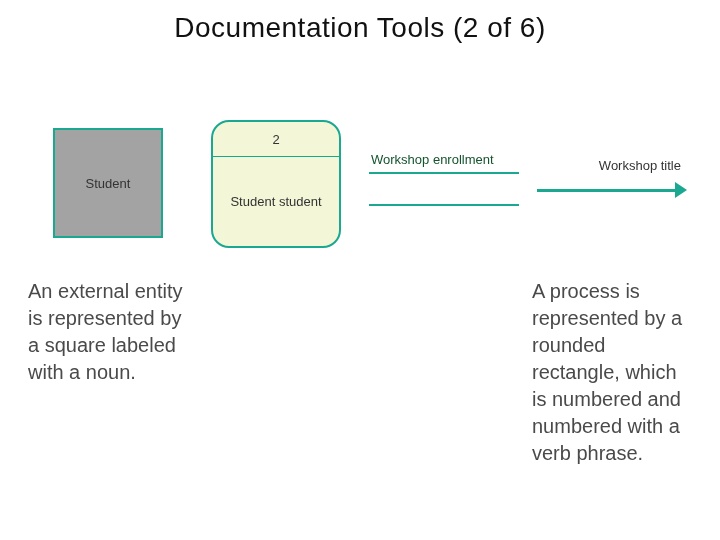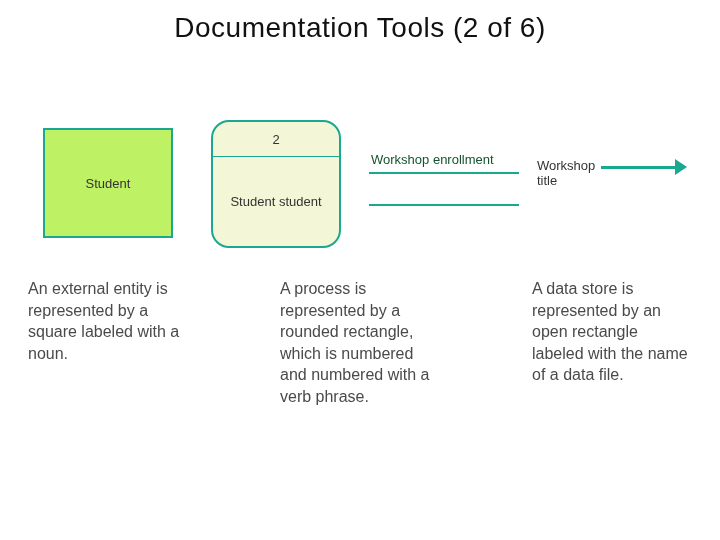--- a/index.html
+++ b/index.html
@@ -38,31 +38,31 @@
   .row-symbols { top: 120px; height: 140px; }
   .row-desc    { top: 278px; }
   .cell {
     width: 160px;
     display: flex;
     flex-direction: column;
     align-items: center;
   }
   .desc {
     width: 160px;
-    font-size: 16px;
+    font-size: 20px;
     line-height: 1.35;
     color: #4a4a4a;
     text-align: left;
   }
 
   
   .entity-square {
-    width: 130px;
+    width: 110px;
     height: 110px;
-    background: #bef264;
+    background: #a3a3a3;
     border: 2px solid #1aa890;
     box-sizing: border-box;
     display: flex;
     align-items: center;
     justify-content: center;
     font-size: 13px;
     color: #333;
     margin-top: 8px;
   }
 
@@ -114,21 +114,21 @@
     height: 30px;
     border-top: 2.5px solid #1aa890;
     border-bottom: 2.5px solid #1aa890;
   }
 
   
   .flow-wrap {
     width: 150px;
     margin-top: 38px;
     display: flex;
-    flex-direction: row;
+    flex-direction: column;
     align-items: flex-start;
   }
   .flow-title {
     font-size: 13px;
     color: #333;
     padding-bottom: 8px;
     align-self: flex-end;
     padding-right: 6px;
   }
   .flow-arrow {
@@ -192,16 +192,15 @@
           <div class="flow-head"></div>
         </div>
       </div>
     </div>
 
   </div>
 
   <div class="row row-desc">
     <div class="desc">An external entity is represented by a square labeled with a noun.</div>
     <div class="desc">A process is represented by a rounded rectangle, which is numbered and numbered with a verb phrase.</div>
-    <div class="desc">A data store is represented by an open rectangle labeled with the name of a data file.</div>
   </div>
 
 </div>
 
 </body></html>

